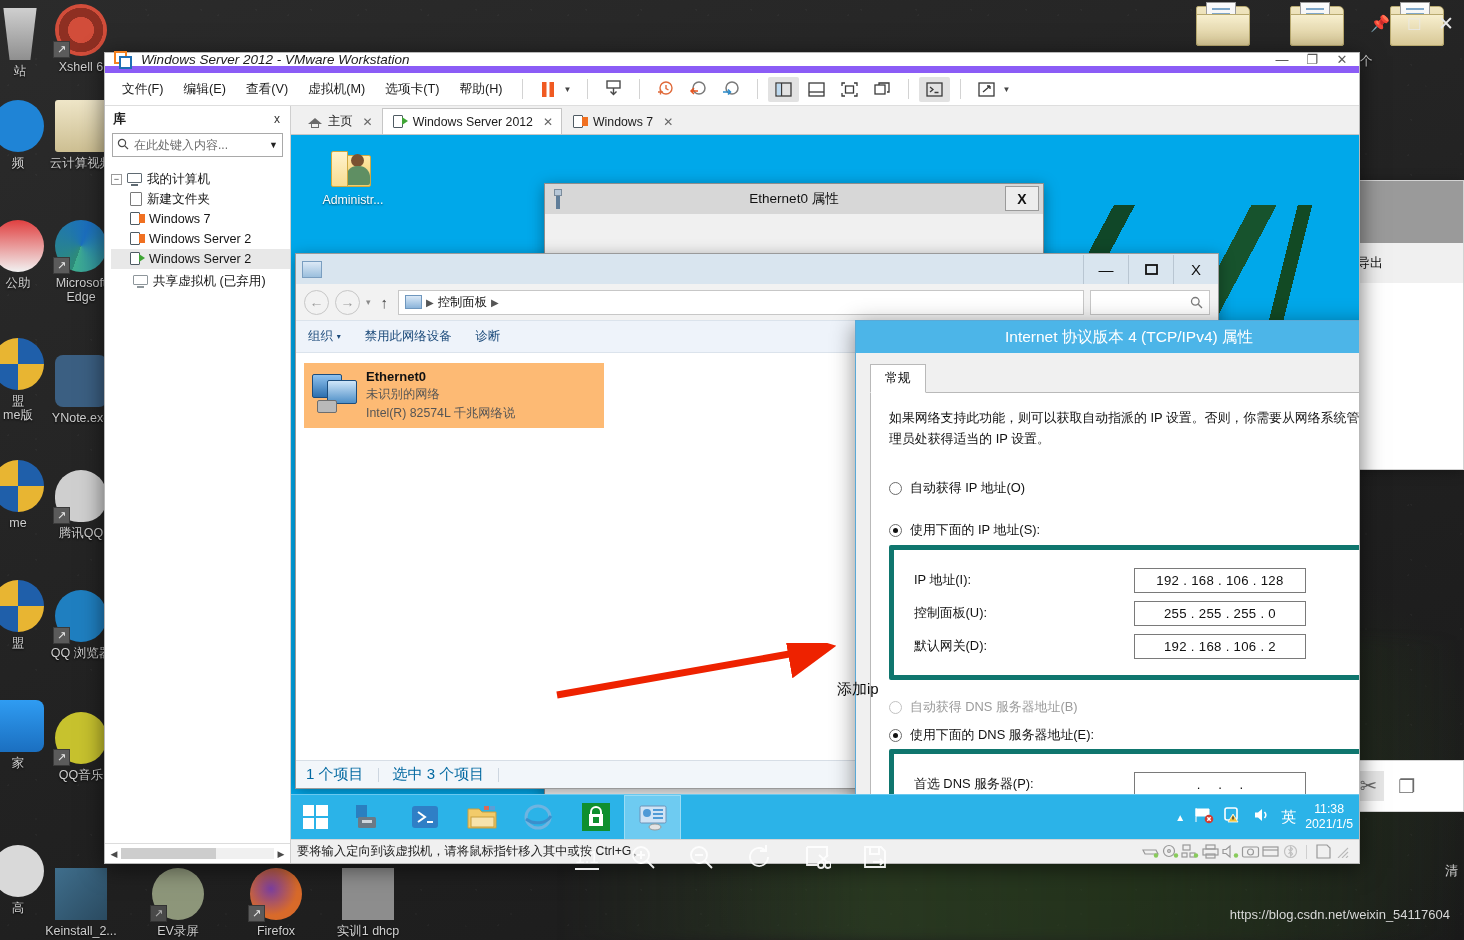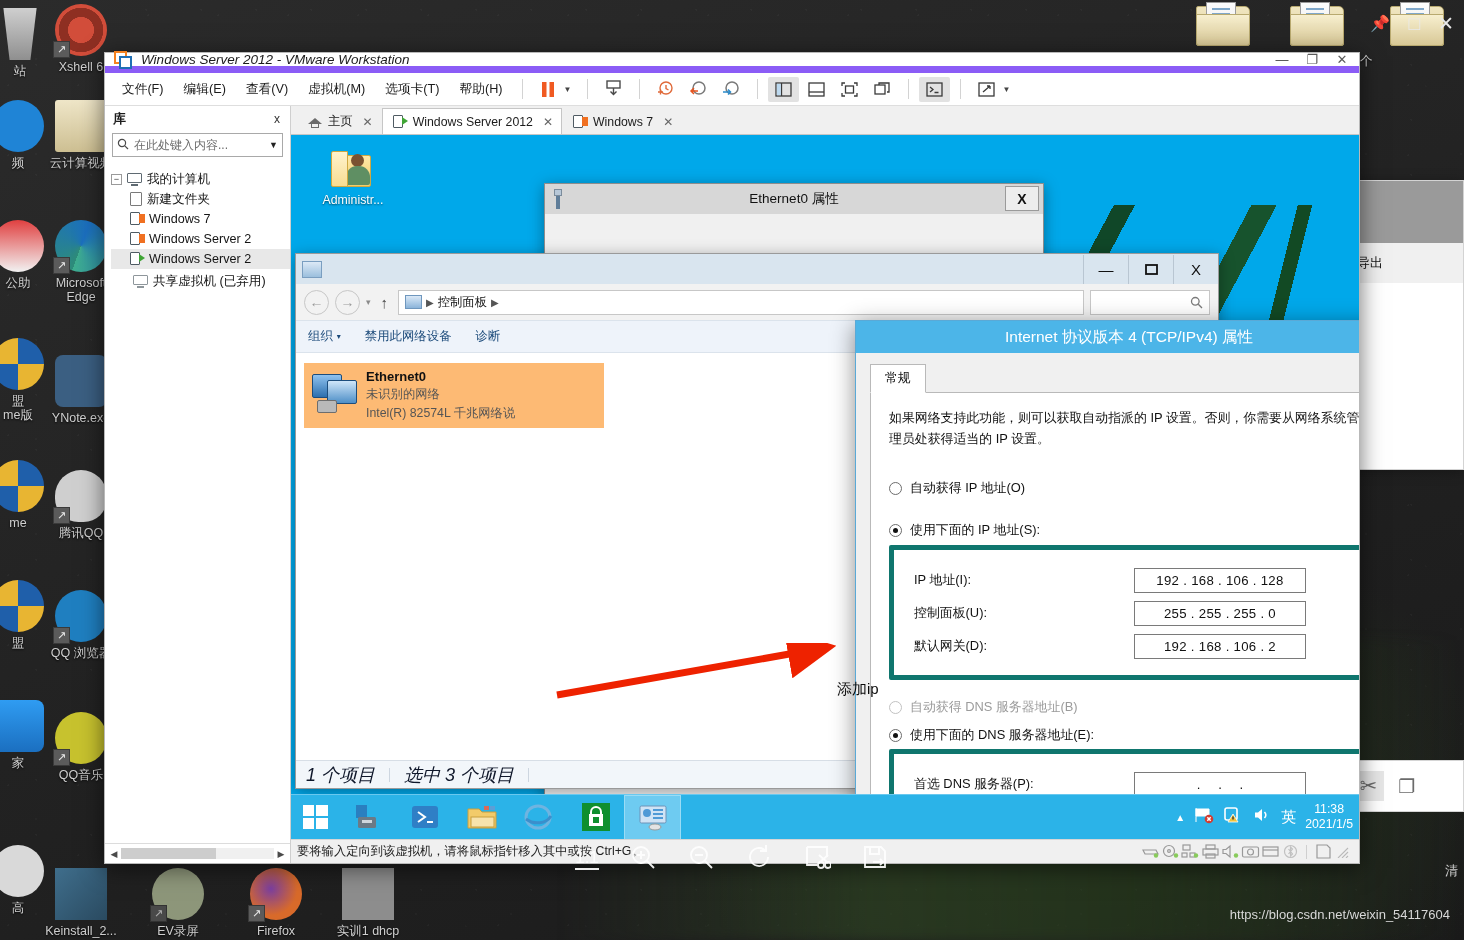--- a/index.html
+++ b/index.html
@@ -226,21 +226,21 @@
   .cmd { font-size:12.4px; color:#1b4a7a; display:flex; align-items:center; gap:4px; }
   .cmd .cv { font-size:8px; }
   .expl-content { flex:1; background:#fff; padding:10px 8px; position:relative; min-height:0;}
   .net-item { display:flex; gap:4px; align-items:center; background:#fdba74; padding:6px 8px; width:300px; }
   .net-ico { width:50px; height:44px; position:relative; flex:none; }
   .net-ico .m1{position:absolute;left:0;top:0;width:30px;height:24px;background:linear-gradient(#8fc2ef,#2c6fae);border:1.4px solid #1c4d7d;border-radius:2px;}
   .net-ico .m2{position:absolute;left:15px;top:6px;width:30px;height:24px;background:linear-gradient(#cfe6fa,#4e8fc7);border:1.4px solid #1c4d7d;border-radius:2px;}
   .net-ico .plug{position:absolute;left:5px;top:26px;width:20px;height:13px;background:#b9b9b9;border:1.3px solid #6d6d6d;border-radius:2px;}
   .net-name { font-size:13px; color:#111; font-weight:bold; }
   .net-sub { font-size:12.3px; color:#555; }
-  .expl-status { height:28px; background:#f2f6fa; border-top:1px solid #d7dee6; display:flex; align-items:center; gap:14px; padding:0 10px; font-size:18px; color:#0f172a;font-style:italic; }
+  .expl-status { height:28px; background:#f2f6fa; border-top:1px solid #d7dee6; display:flex; align-items:center; gap:14px; padding:0 10px; font-size:15px; color:#0369a1; }
   .expl-status .vb { width:1px; height:14px; background:#cdd6e0; }
 
   
   .eth {
     position:absolute; left:253px; top:48px; width:500px; height:620px;
     background:#f0f0f0; border:1px solid #8d8d8d;
     box-shadow:0 3px 14px rgba(0,0,0,.35);
   }
   .eth-title { height:30px; background:#d7d7d7; display:flex; align-items:center; padding-left:6px; position:relative;}
   .eth-title .t { position:absolute; left:0; right:0; text-align:center; font-size:13.5px; color:#111; }

